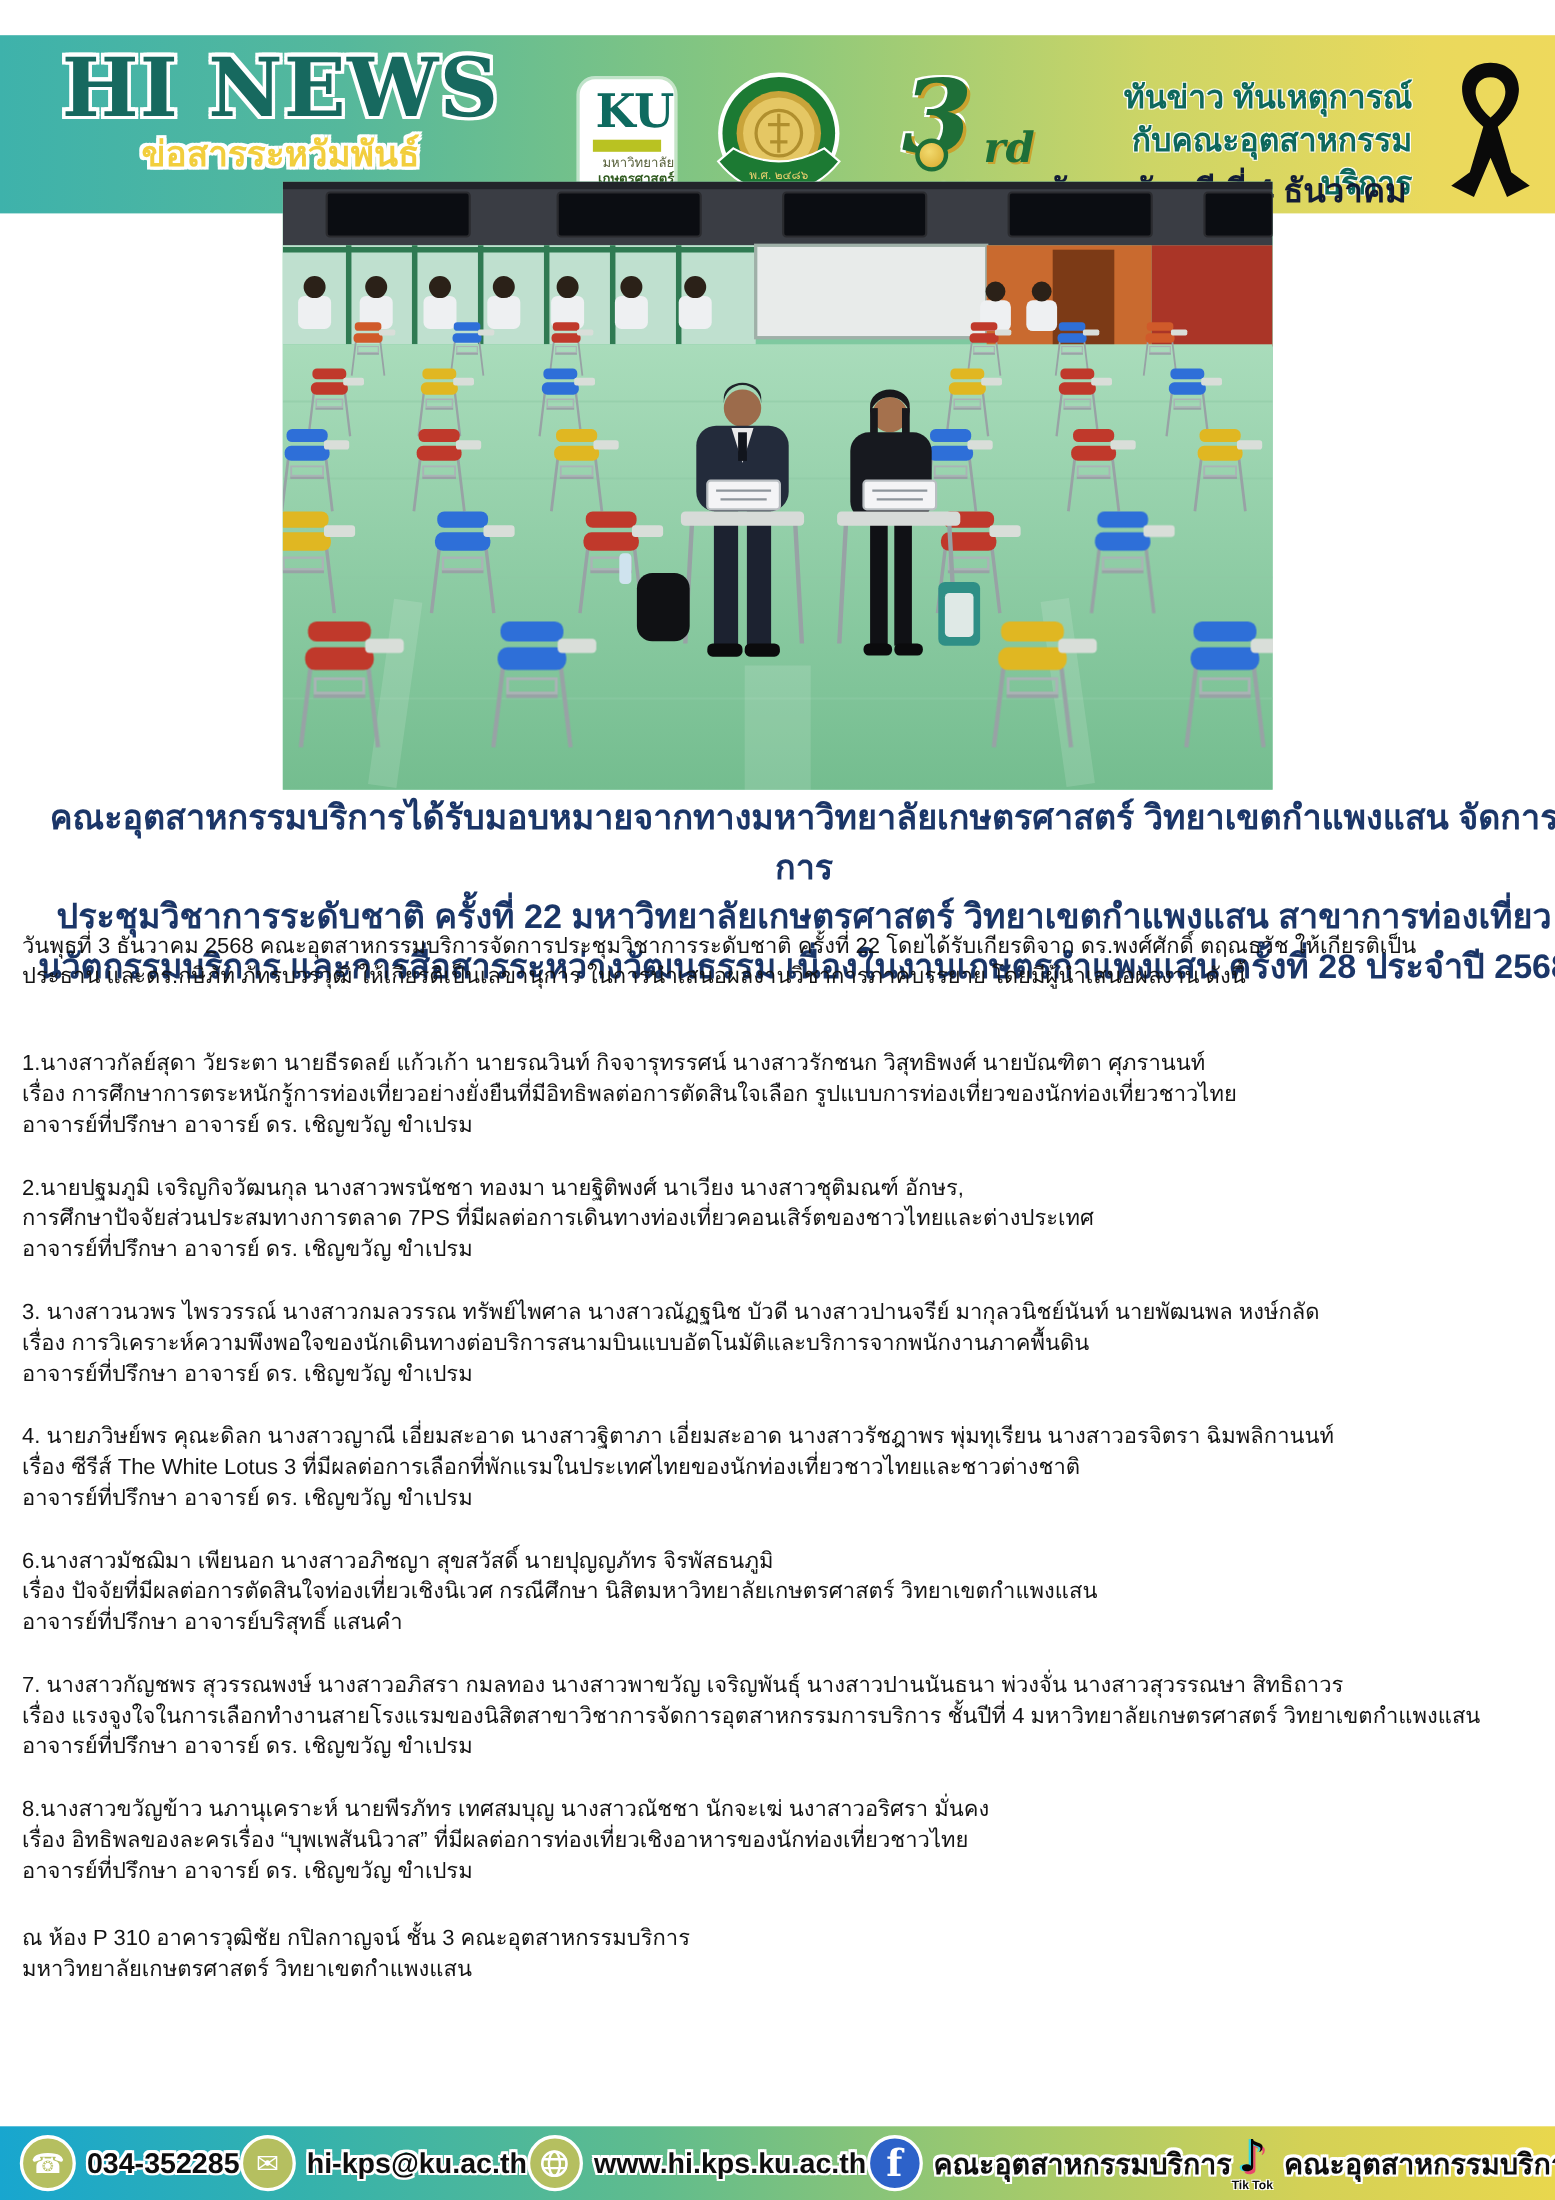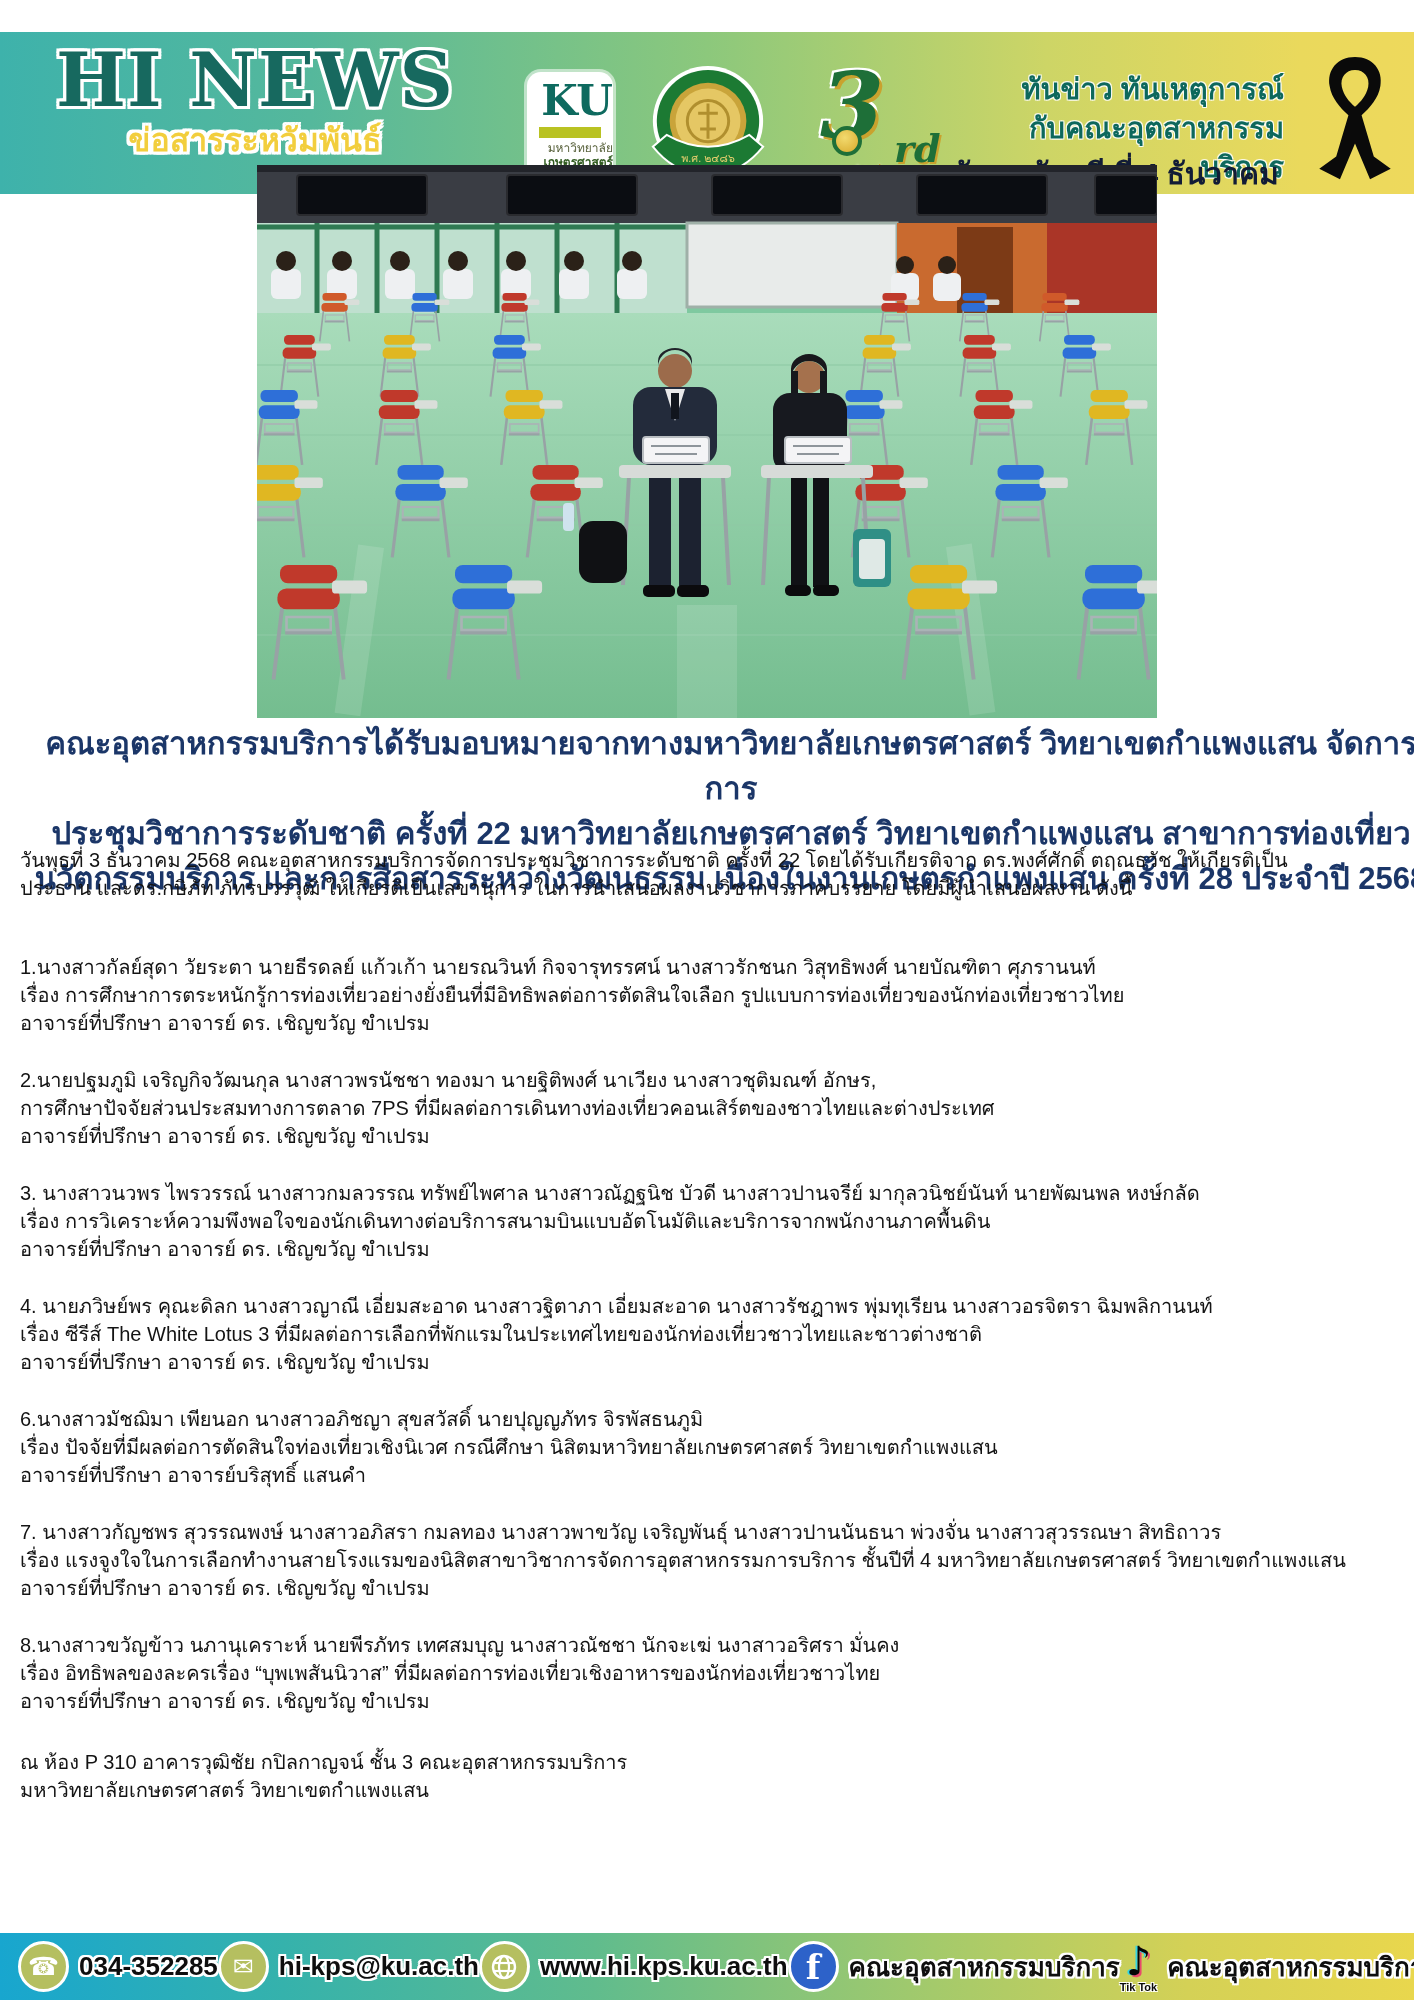--- a/index.html
+++ b/index.html
@@ -23,21 +23,21 @@
            color:#0e6a5f;line-height:50px;margin-top:4px;}
   .ku-bar{width:62px;height:11px;background:#b9c222;margin:1px auto 4px;}
   .ku-line1{font-size:12px;color:#57603a;line-height:13px;}
   .ku-line2{font-size:12px;font-weight:bold;color:#2f5a1e;line-height:14px;}
   .emblem{position:absolute;left:638px;top:32px;width:140px;height:128px;}
   .anniv{position:absolute;left:806px;top:34px;width:150px;height:122px;}
   .anniv-num{position:absolute;left:14px;top:-14px;font-family:"DejaVu Serif",serif;font-style:italic;
              font-weight:bold;font-size:92px;color:#1e6f38;text-shadow:3px 3px 0 #c9a22e,-2px -2px 0 #fff,2px -2px 0 #fff,-2px 2px 0 #fff;}
   .anniv-dot{position:absolute;left:26px;top:60px;width:22px;height:22px;border-radius:50%;
              background:radial-gradient(circle at 40% 35%,#f2da6e,#d7a92c);border:4px solid #1e6f38;}
-  .anniv-rd{position:absolute;left:88px;top:60px;font-family:"DejaVu Serif",serif;font-style:italic;
+  .anniv-rd{position:absolute;left:88px;top:45px;font-family:"DejaVu Serif",serif;font-style:italic;
             font-weight:bold;font-size:38px;color:#1e6f38;text-shadow:2px 2px 0 #c9a22e;}
   .anniv-word{position:absolute;left:46px;top:96px;font-style:italic;font-size:14px;color:#c3992f;
               text-shadow:0 0 3px #fff;}
   .slogan{position:absolute;left:948px;top:38px;width:336px;text-align:right;font-weight:bold;
           font-size:29px;line-height:39px;color:#0d685c;
           text-shadow:-1px -1px 0 rgba(255,255,255,.85),1px -1px 0 rgba(255,255,255,.85),
                       -1px 1px 0 rgba(255,255,255,.85),1px 1px 0 rgba(255,255,255,.85);}
   .header-date{position:absolute;left:916px;top:118px;width:400px;text-align:center;font-weight:bold;
                font-size:30px;color:#121c36;}
   .ribbon{position:absolute;left:1308px;top:20px;width:94px;height:134px;}

